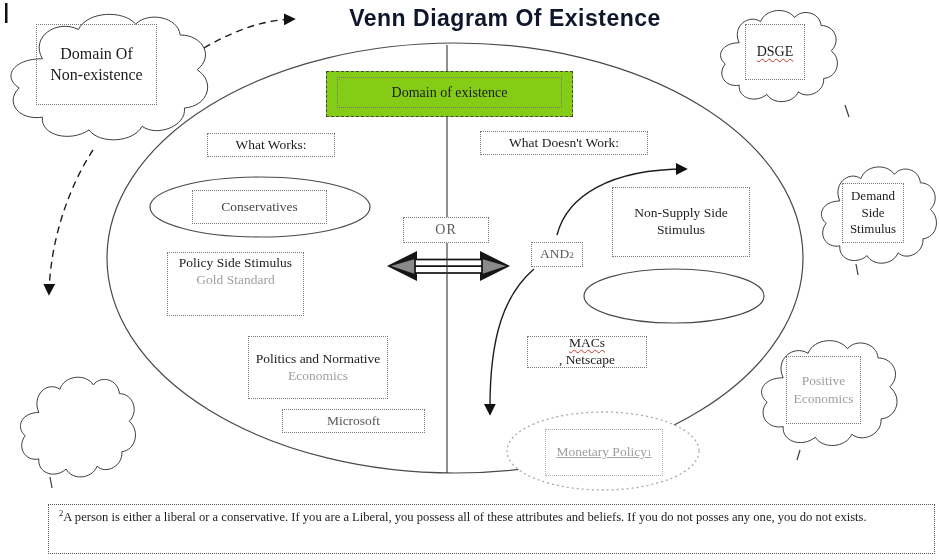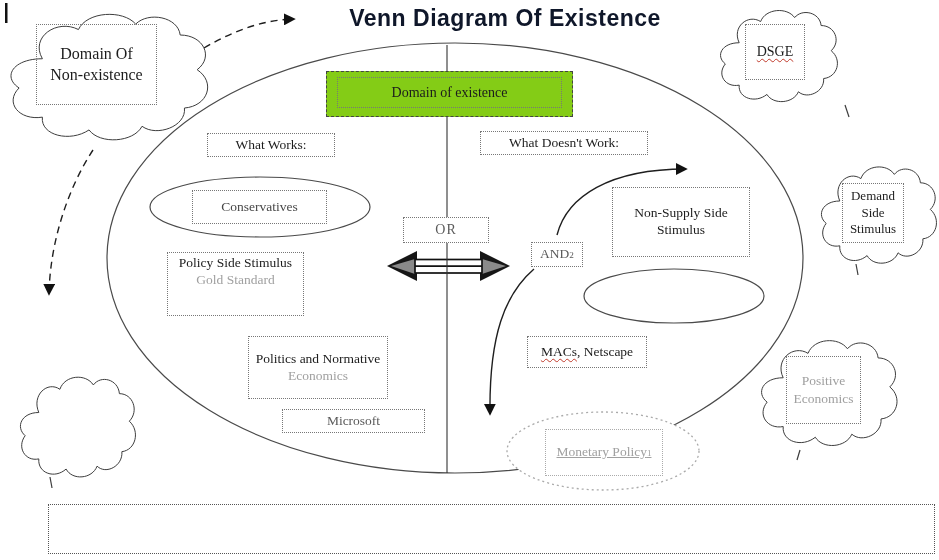--- a/index.html
+++ b/index.html
@@ -111,21 +111,21 @@
   </div>
 
   <div class="box" style="left:480px;top:131px;width:168px;height:24px;">What Doesn't Work:</div>
 
   <div class="box" style="left:612px;top:187px;width:138px;height:70px;">
     <span>Non-Supply Side</span>
     <span>Stimulus</span>
   </div>
 
 
-  <div class="box" style="left:527px;top:336px;width:120px;height:32px;flex-direction:row;">
+  <div class="box" style="left:527px;top:336px;width:120px;height:32px;flex-direction:column;">
     <span class="squig">MACs</span>
     <span>, Netscape</span>
   </div>
 
   <div class="box muted" style="left:545px;top:429px;width:118px;height:47px;flex-direction:row;border-color:#aaa;text-decoration:underline;">
     <span>Monetary Policy</span>
       <sup>1</sup>
   </div>
 
   <div class="cloudtext" style="left:36px;top:24px;width:121px;height:81px;font-size:16px;">
@@ -143,15 +143,16 @@
     <span>Stimulus</span>
   </div>
 
   <div class="cloudtext muted" style="left:786px;top:356px;width:75px;height:68px;">
     <span>Positive</span>
     <span>Economics</span>
   </div>
 
 
   <div class="foot" style="left:48px;top:504px;width:887px;height:50px;">
+    <div><sup>2</sup><span>A person is either a liberal or a conservative.  If you are a Liberal, you possess all of these attributes and beliefs. If you do not posses any one, you do not exists.</span></div>
   </div>
 
 </div>
 
 </body></html>

